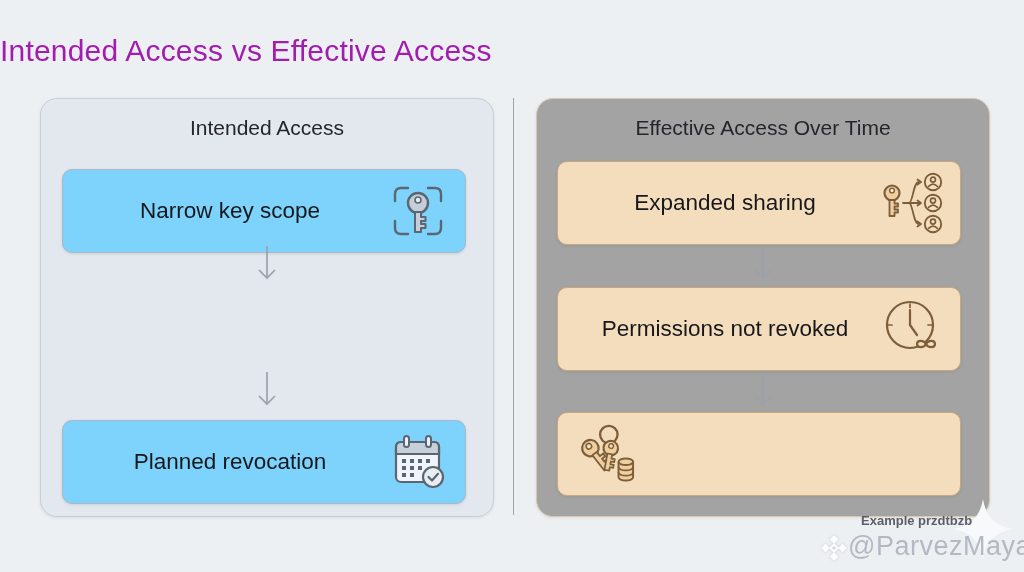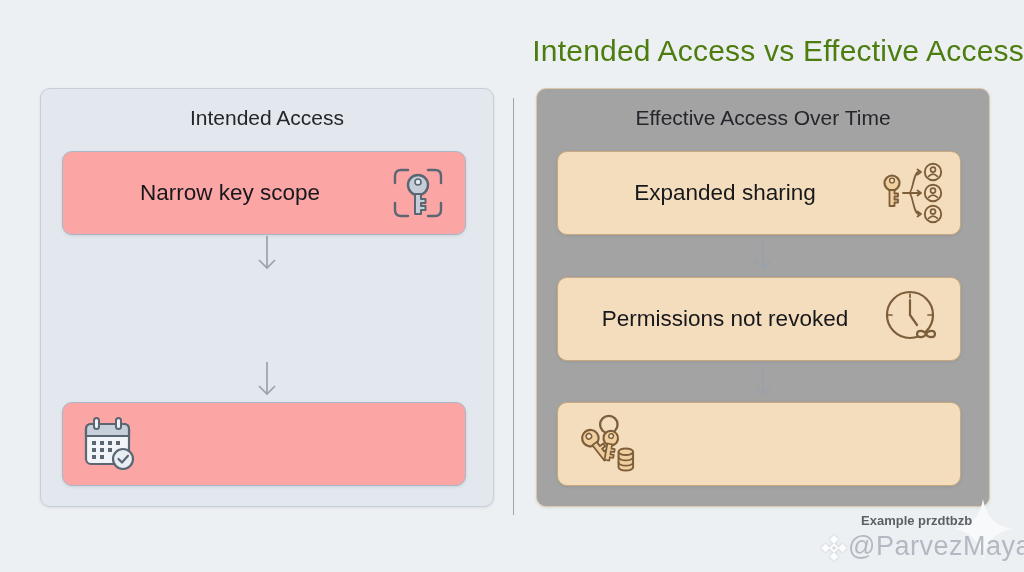--- a/index.html
+++ b/index.html
@@ -1,30 +1,30 @@
 <!DOCTYPE html>
 <html><head>
 <meta charset="utf-8">
 <style>
   html,body{margin:0;padding:0;}
   body{width:1024px;height:572px;overflow:hidden;background:#edf0f2;
        font-family:"Liberation Sans","DejaVu Sans",sans-serif;position:relative;}
   .stage{position:absolute;inset:0;}
-  .title{position:absolute;top:34px;left:0;width:1024px;text-align:right;
-         font-size:30px;font-weight:500;color:#4d7c0f;letter-spacing:.2px;}
-  .panel{position:absolute;top:88px;width:452px;height:417px;border-radius:10px;
+  .title{position:absolute;top:34px;left:0;width:1024px;text-align:left;
+         font-size:30px;font-weight:500;color:#a21caf;letter-spacing:.2px;}
+  .panel{position:absolute;top:98px;width:452px;height:417px;border-radius:17px;
          box-shadow:0 1px 3px rgba(40,55,75,.10);}
   .panel.intended{left:40px;background:#e3e8ee;border:1px solid #c6cfd9;}
   .panel.effective{left:536px;background:#a3a3a3;border:1px solid #dcc7ab;}
   .panel-header{position:absolute;top:17px;left:0;width:100%;text-align:center;
                 font-size:21px;color:#24262b;}
   .box{position:absolute;width:404px;height:84px;border-radius:10px;
        display:flex;align-items:center;padding:0 6px 0 12px;box-sizing:border-box;
        box-shadow:0 1px 3px rgba(60,75,95,.14);}
-  .intended .box{left:21px;background:#fca5a5;border:1.5px solid #a9b8c9;}
+  .intended .box{left:21px;background:#7dd3fc;border:1.5px solid #a9b8c9;margin-top:8px;}
   .effective .box{left:20px;background:#f4ddbd;border:1.5px solid #c9a87d;}
   .box.b1{top:62px;}.box.b2{top:188px;}.box.b3{top:313px;}
   .box .label{flex:1;text-align:center;font-size:22.5px;color:#16181c;}
   .box .icon{flex:none;width:66px;height:66px;margin-right:8px;
              display:flex;align-items:center;justify-content:center;}
   .arrow{position:absolute;left:213px;width:26px;height:40px;}
   .arrow.a1{top:146px;}.arrow.a2{top:272px;}
   .divider{position:absolute;left:513px;top:98px;width:1.3px;height:417px;
            background:#8e96a2;opacity:.85;}
   .sparkle{position:absolute;left:951px;top:497px;width:64px;height:64px;}
@@ -68,20 +68,21 @@
       <polyline points="5,25 13,33 21,25" fill="none" stroke="#99a1ab" stroke-width="1.7"></polyline>
     </svg>
 
 
     <svg class="arrow a2" viewBox="0 0 26 40">
       <line x1="13" y1="1" x2="13" y2="32" stroke="#99a1ab" stroke-width="1.7"></line>
       <polyline points="5,25 13,33 21,25" fill="none" stroke="#99a1ab" stroke-width="1.7"></polyline>
     </svg>
 
     <div class="box b3">
+      <span class="label">Planned revocation</span>
       <span class="icon">
         <svg width="60" height="60" viewBox="0 0 60 60">
           <rect x="8" y="10" width="43" height="40" rx="5" fill="#f1f4f8" stroke="#5b6673" stroke-width="2.2"></rect>
           <path d="M13 10 H46 Q51 10 51 15 V22 H8 V15 Q8 10 13 10 Z" fill="#c6d0db" stroke="#5b6673" stroke-width="2.2"></path>
           <rect x="16" y="4" width="5" height="11" rx="2.5" fill="#eef2f6" stroke="#5b6673" stroke-width="2"></rect>
           <rect x="38" y="4" width="5" height="11" rx="2.5" fill="#eef2f6" stroke="#5b6673" stroke-width="2"></rect>
           <g fill="#5b6673">
             <rect x="14" y="27" width="4" height="4"></rect>
               <rect x="22" y="27" width="4" height="4"></rect>
             <rect x="30" y="27" width="4" height="4"></rect>

